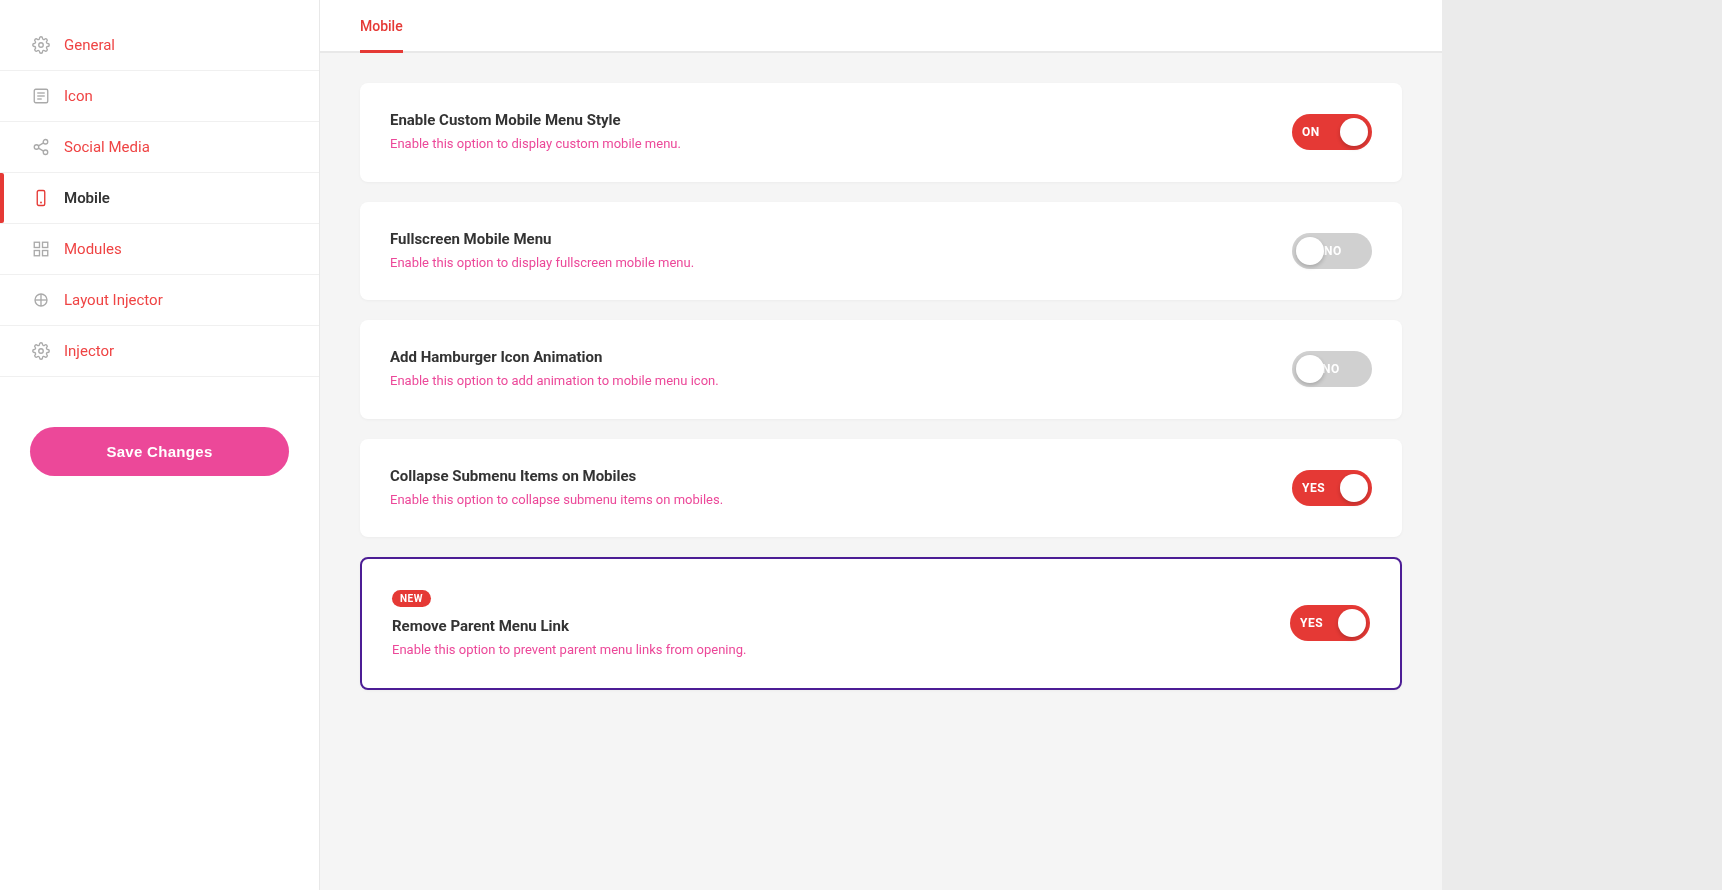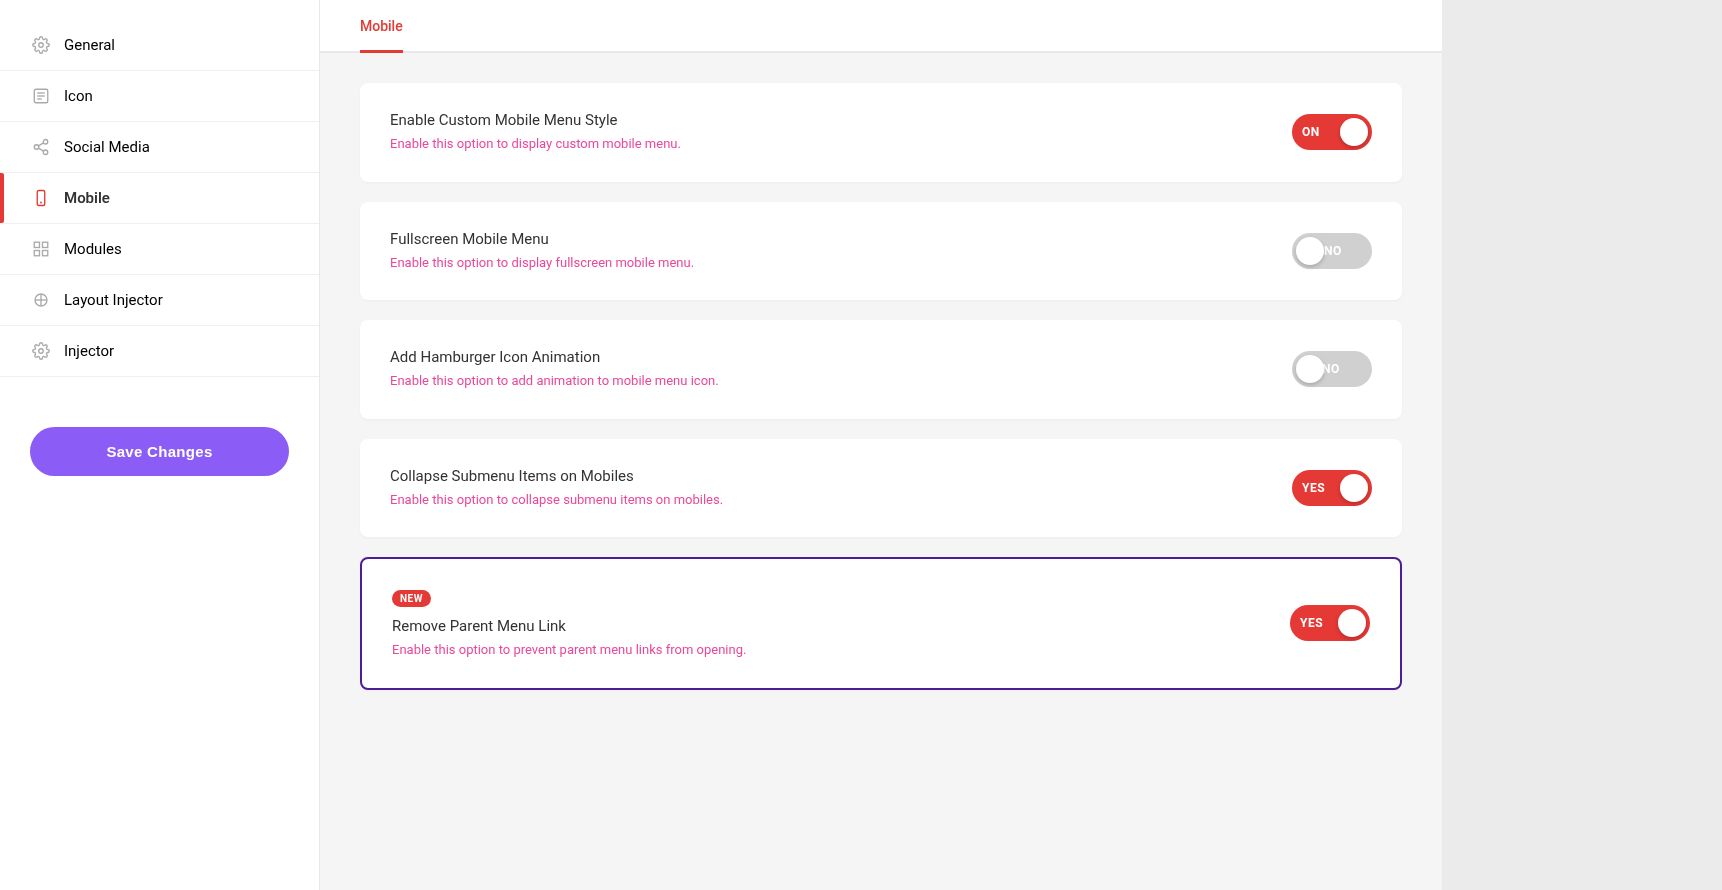--- a/index.html
+++ b/index.html
@@ -21,21 +21,21 @@
       flex-direction: column;
       padding: 20px 0;
       flex-shrink: 0;
     }
 
     .sidebar-item {
       display: flex;
       align-items: center;
       padding: 14px 30px;
       cursor: pointer;
-      color: #000000;
+      color: #ef4444;
       font-size: 15px;
       font-weight: 400;
       border-bottom: 1px solid #f0f0f0;
       position: relative;
       transition: color 0.2s;
     }
     .sidebar-item.active {
       color: #333;
       font-weight: 600;
     }
@@ -62,21 +62,21 @@
     .sidebar-icon svg {
       width: 18px;
       height: 18px;
     }
 
     .save-btn-container {
       padding: 30px 30px 0;
       margin-top: 20px;
     }
     .save-btn {
-      background: #8b5cf6;
+      background: #ec4899;
       color: #fff;
       border: none;
       border-radius: 30px;
       padding: 16px 40px;
       font-size: 15px;
       font-weight: 600;
       cursor: pointer;
       width: 100%;
       letter-spacing: 0.3px;
     }
@@ -131,21 +131,21 @@
       box-shadow: 0 1px 3px rgba(0,0,0,0.04);
       position: relative;
     }
     .setting-card.highlighted {
       border: 2px solid #4c1d95;
     }
 
     .setting-info { flex: 1; }
     .setting-title {
       font-size: 15px;
-      font-weight: 400;
+      font-weight: 700;
       color: #333;
       margin-bottom: 5px;
     }
     .setting-desc {
       font-size: 13px;
       color: #ec4899;
       line-height: 1.5;
     }
 
     

